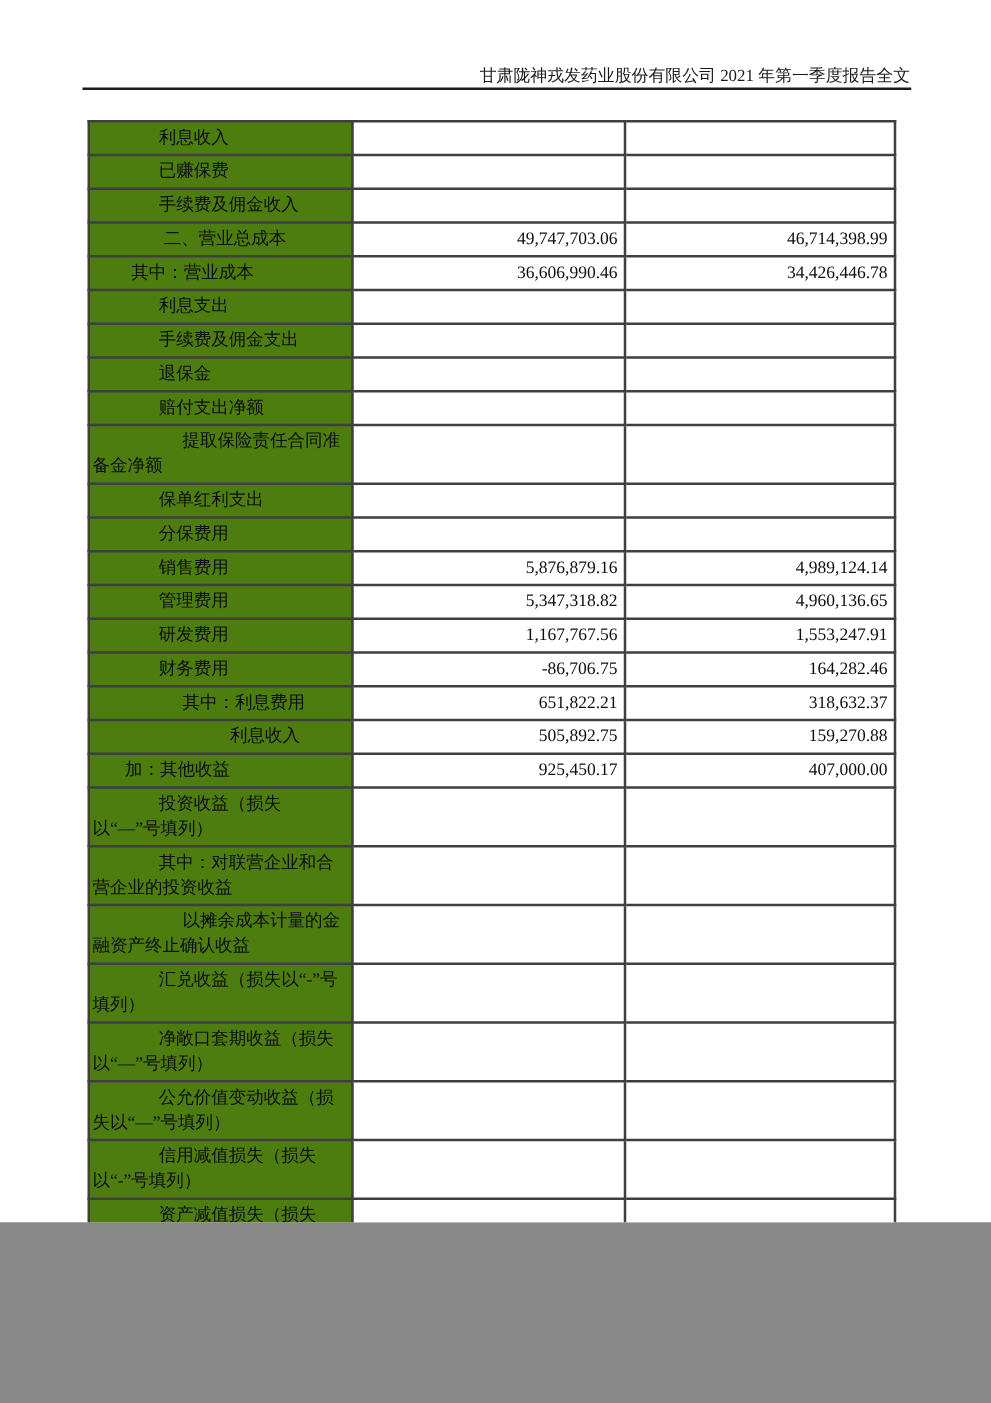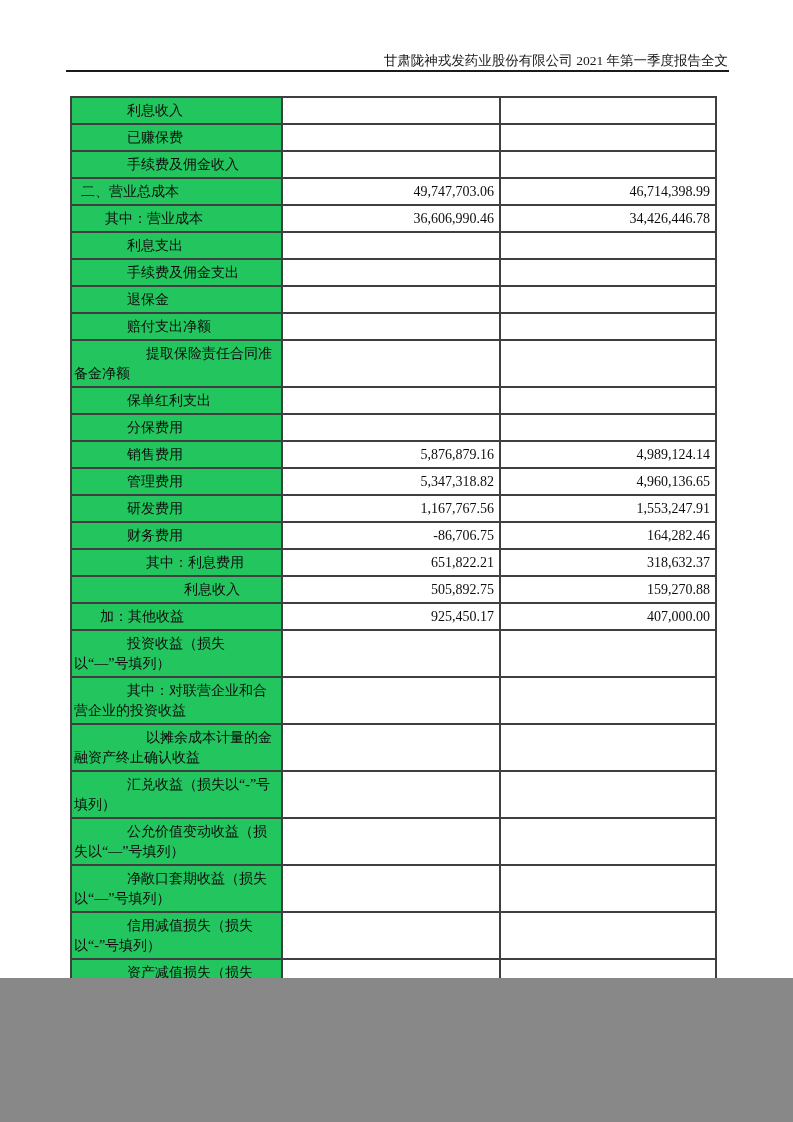--- a/index.html
+++ b/index.html
@@ -41,21 +41,21 @@
   }
   col.c-label { width: 211px; }
   col.c-val1  { width: 218px; }
   col.c-val2  { width: 216px; }
   td.cell {
     border: 2px solid #3f3f3f;
     vertical-align: middle;
     padding: 2.5px 0;
     line-height: 20px;
   }
-  td.label-cell { background: #22c55e; }
+  td.label-cell { background: #4d7c0f; }
   td.label-cell .label-text {
     padding: 0 2px;
     word-break: break-all;
     color: #0d0d0d;
   }
   td.value-cell {
     background: #ffffff;
     text-align: right;
     padding-right: 5px;
     color: #0d0d0d;
@@ -101,21 +101,21 @@
         </tr>
         <tr>
           <td class="cell label-cell">
             <div class="label-text" style="text-indent: 53px;">手续费及佣金收入</div>
           </td>
           <td class="cell value-cell"></td>
           <td class="cell value-cell"></td>
         </tr>
         <tr>
           <td class="cell label-cell">
-            <div class="label-text" style="text-indent: 7px;">二、营业总成本</div>
+            <div class="label-text" style="text-indent: 7px; text-align: center;">二、营业总成本</div>
           </td>
           <td class="cell value-cell">49,747,703.06</td>
           <td class="cell value-cell">46,714,398.99</td>
         </tr>
         <tr>
           <td class="cell label-cell">
             <div class="label-text" style="text-indent: 31px;">其中：营业成本</div>
           </td>
           <td class="cell value-cell">36,606,990.46</td>
           <td class="cell value-cell">34,426,446.78</td>
@@ -241,28 +241,28 @@
         </tr>
         <tr>
           <td class="cell label-cell">
             <div class="label-text" style="text-indent: 53px;">汇兑收益（损失以“-”号填列）</div>
           </td>
           <td class="cell value-cell"></td>
           <td class="cell value-cell"></td>
         </tr>
         <tr>
           <td class="cell label-cell">
+            <div class="label-text" style="text-indent: 53px;">净敞口套期收益（损失以“—”号填列）</div>
+          </td>
+          <td class="cell value-cell"></td>
+          <td class="cell value-cell"></td>
+        </tr>
+        <tr>
+          <td class="cell label-cell">
             <div class="label-text" style="text-indent: 53px;">公允价值变动收益（损失以“—”号填列）</div>
-          </td>
-          <td class="cell value-cell"></td>
-          <td class="cell value-cell"></td>
-        </tr>
-        <tr>
-          <td class="cell label-cell">
-            <div class="label-text" style="text-indent: 53px;">净敞口套期收益（损失以“—”号填列）</div>
           </td>
           <td class="cell value-cell"></td>
           <td class="cell value-cell"></td>
         </tr>
         <tr>
           <td class="cell label-cell">
             <div class="label-text" style="text-indent: 53px;">信用减值损失（损失以“-”号填列）</div>
           </td>
           <td class="cell value-cell"></td>
           <td class="cell value-cell"></td>

